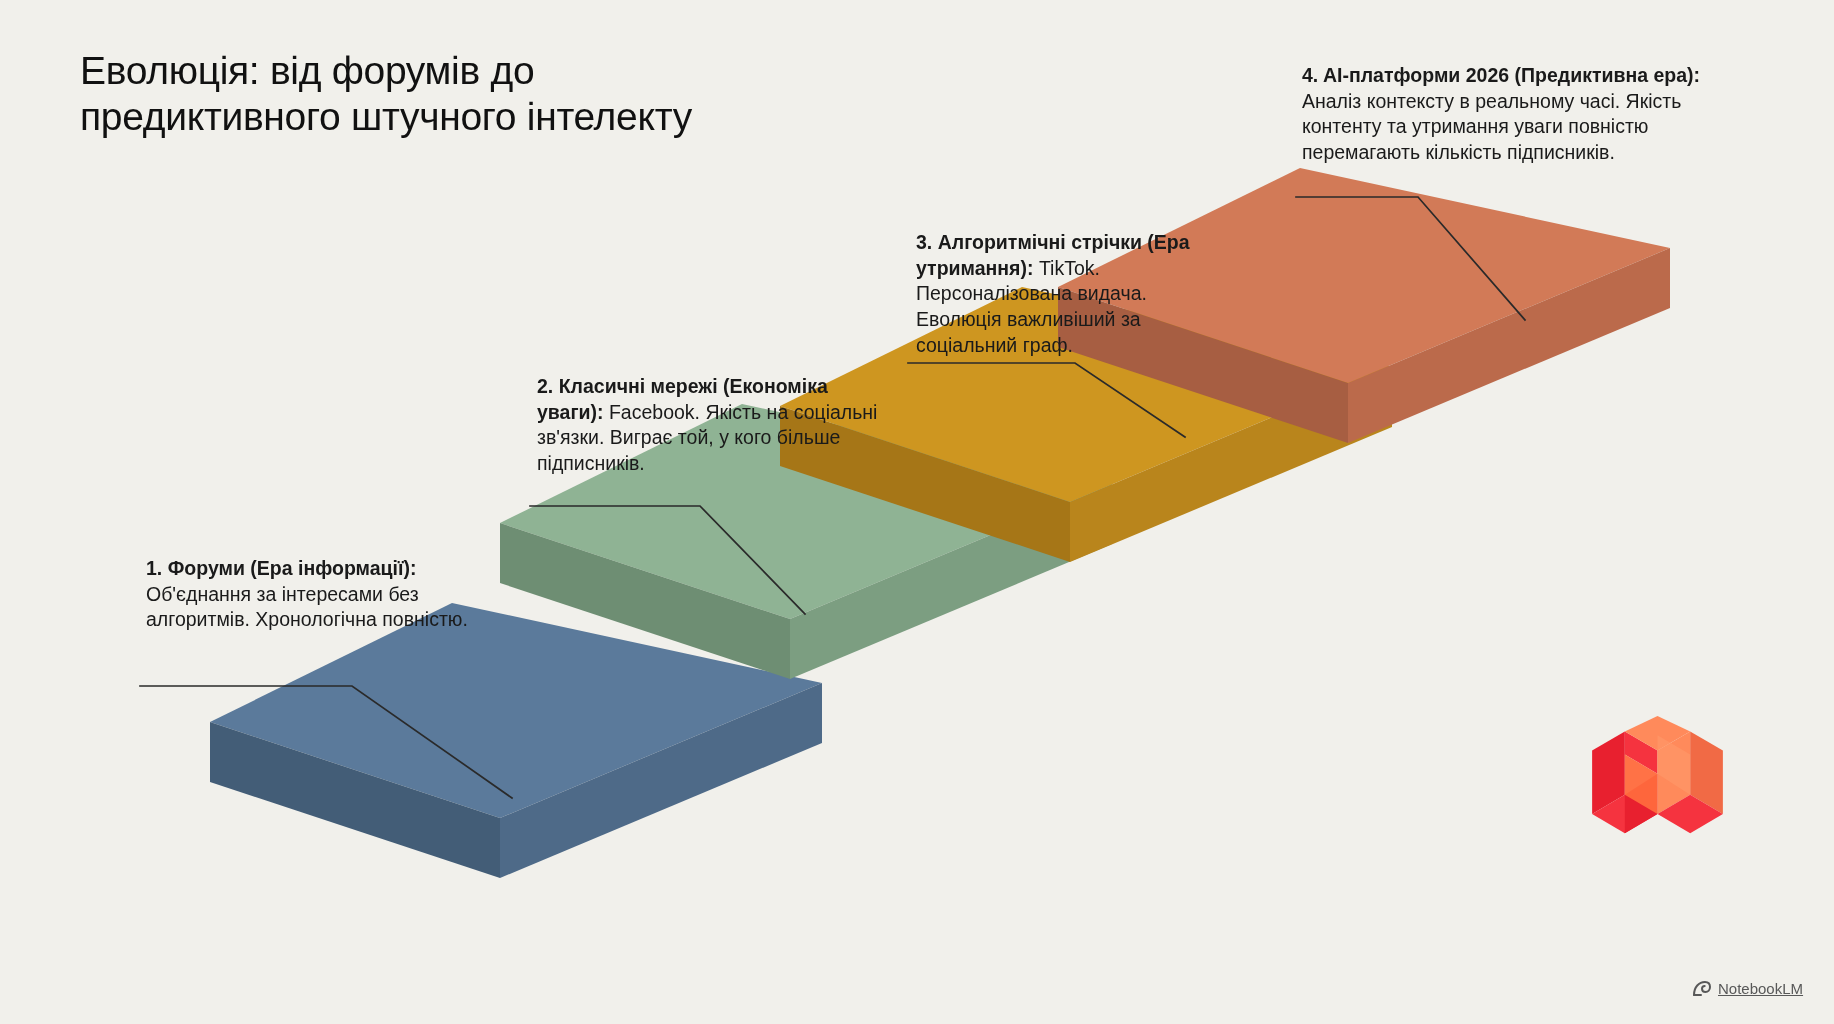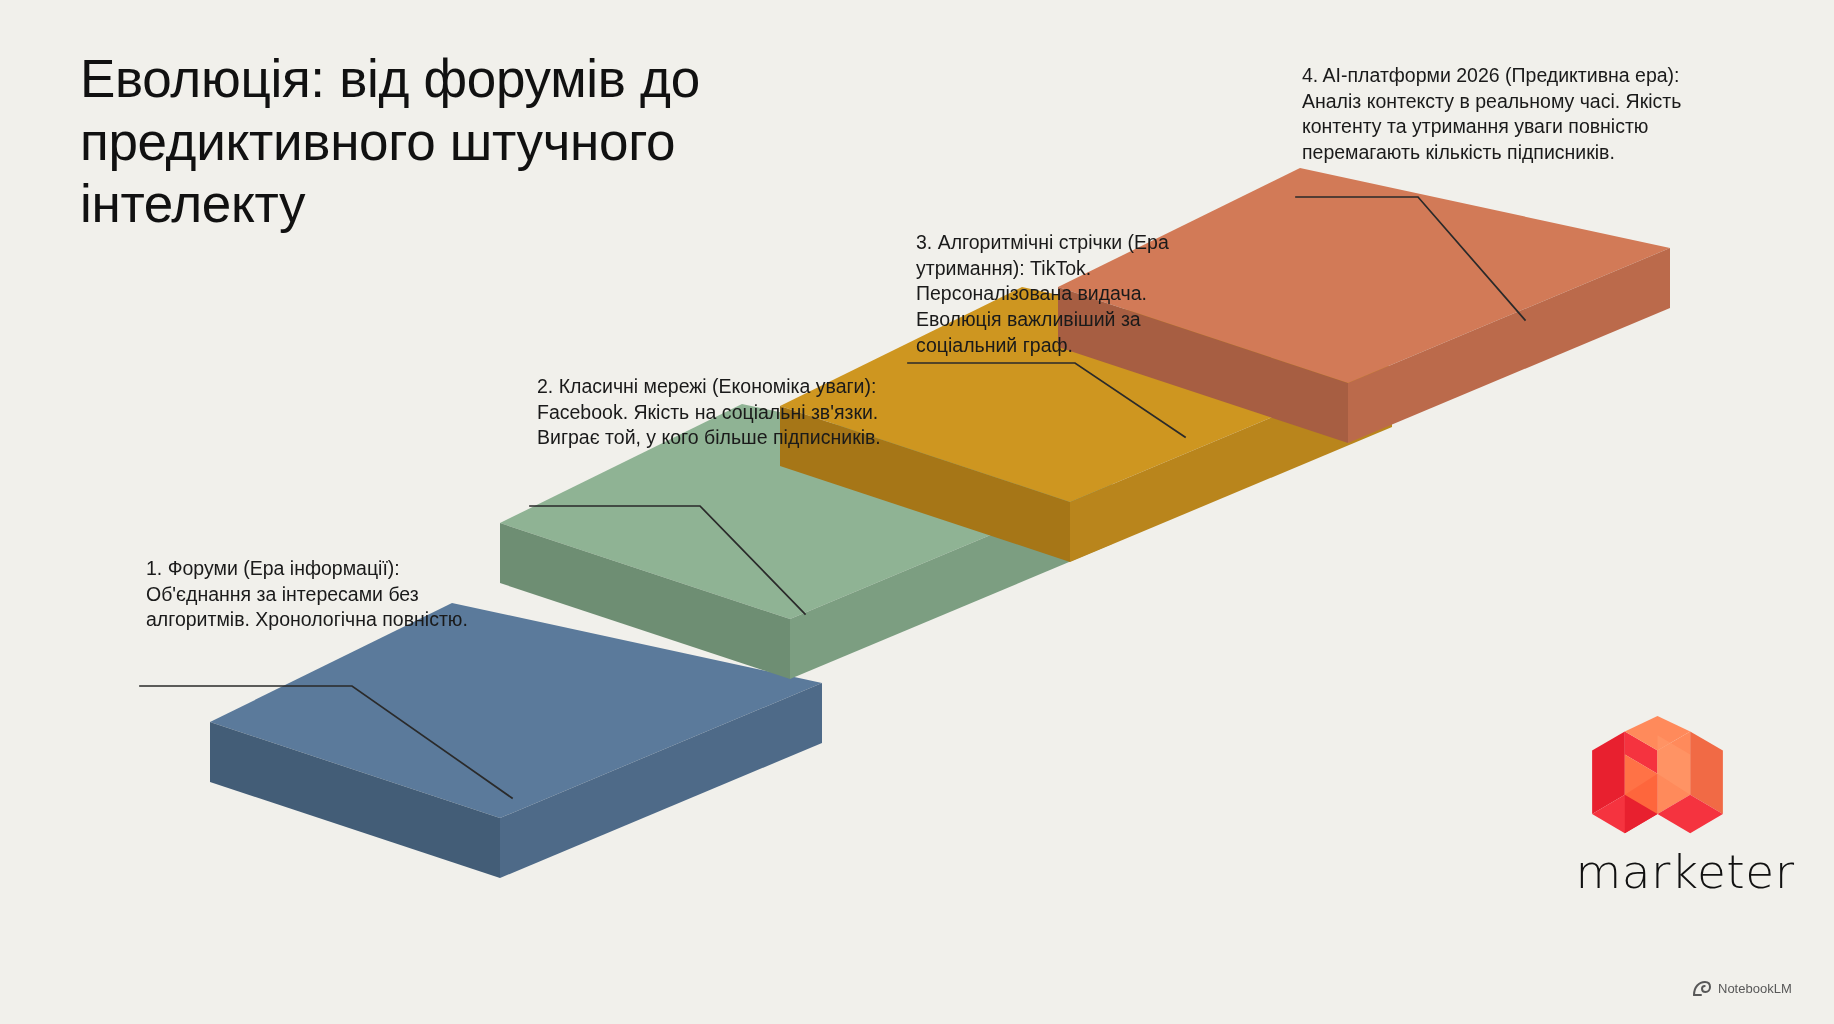--- a/index.html
+++ b/index.html
@@ -11,38 +11,38 @@
     position:relative;
   }
 
   #stage { position:absolute; inset:0; }
 
   
   .title {
     position:absolute;
     left:80px; top:48px;
     width:660px;
-    font-size:53px;
+    font-size:39px;
     line-height:1.18;
     font-weight:400;
     color:#111111;
     letter-spacing:-0.3px;
   }
 
   
   #scene { position:absolute; left:0; top:0; width:1834px; height:1024px; }
 
   
   .callout {
     position:absolute;
     font-size:19.5px;
     line-height:1.32;
     color:#1a1a1a;
   }
-  .callout b { font-weight:400; }
+  .callout b { font-weight:700; }
 
   .callout-1 { left:146px; top:556px; width:360px; }
   .callout-2 { left:537px; top:374px; width:352px; }
   .callout-3 { left:916px; top:230px; width:320px; }
   .callout-4 { left:1302px; top:63px; width:400px; }
 
   
   .logo-wrap {
     position:absolute;
     left:1560px; top:716px;
@@ -60,22 +60,23 @@
     color:#111;
     font-family:"DejaVu Sans", sans-serif;
   }
 
   
   .nb-badge {
     position:absolute;
     left:1692px; top:980px;
     display:flex; align-items:center; gap:7px;
     color:#585858;
-    font-size:13px;
+    font-size:15px;
     font-family:"Liberation Sans", sans-serif;
+    text-decoration:underline;
   }
   .nb-badge svg { display:block; }
 </style>
 </head>
 <body>
 
 <div id="stage">
 
   <h1 class="title">Еволюція: від форумів до предиктивного штучного інтелекту</h1>
 
@@ -143,21 +144,20 @@
       <polygon points="36,40 70,60 70,102 36,82" fill="#FF6A3D" opacity="0.95"></polygon>
 
       <polygon points="70,36 104,16 104,82 70,102" fill="#FF8A5B"></polygon>
       <polygon points="104,16 138,36 138,102 104,82" fill="#F16A45"></polygon>
       <polygon points="70,102 104,82 138,102 104,122" fill="#F5333F"></polygon>
 
       <polygon points="36,16 70,36 104,16 70,0" fill="#FF8A5B"></polygon>
 
       <polygon points="70,60 104,82 104,40 70,20" fill="#FF9A6B" opacity="0.55"></polygon>
     </svg>
-    <div class="logo-word">marketer</div>
   </div>
 
   <div class="nb-badge">
     <svg width="19" height="17" viewBox="0 0 19 17">
       <path d="M2 15 C2 7 7 2 13 2 C16 2 18 4 18 7 C18 10 16 12 13.5 12 C11.5 12 10 10.6 10 8.8 C10 7.2 11.2 6 12.7 6" fill="none" stroke="#585858" stroke-width="2" stroke-linecap="round"></path>
       <path d="M2 15 L9 15" fill="none" stroke="#585858" stroke-width="2" stroke-linecap="round"></path>
     </svg>
     <span>NotebookLM</span>
   </div>
 

